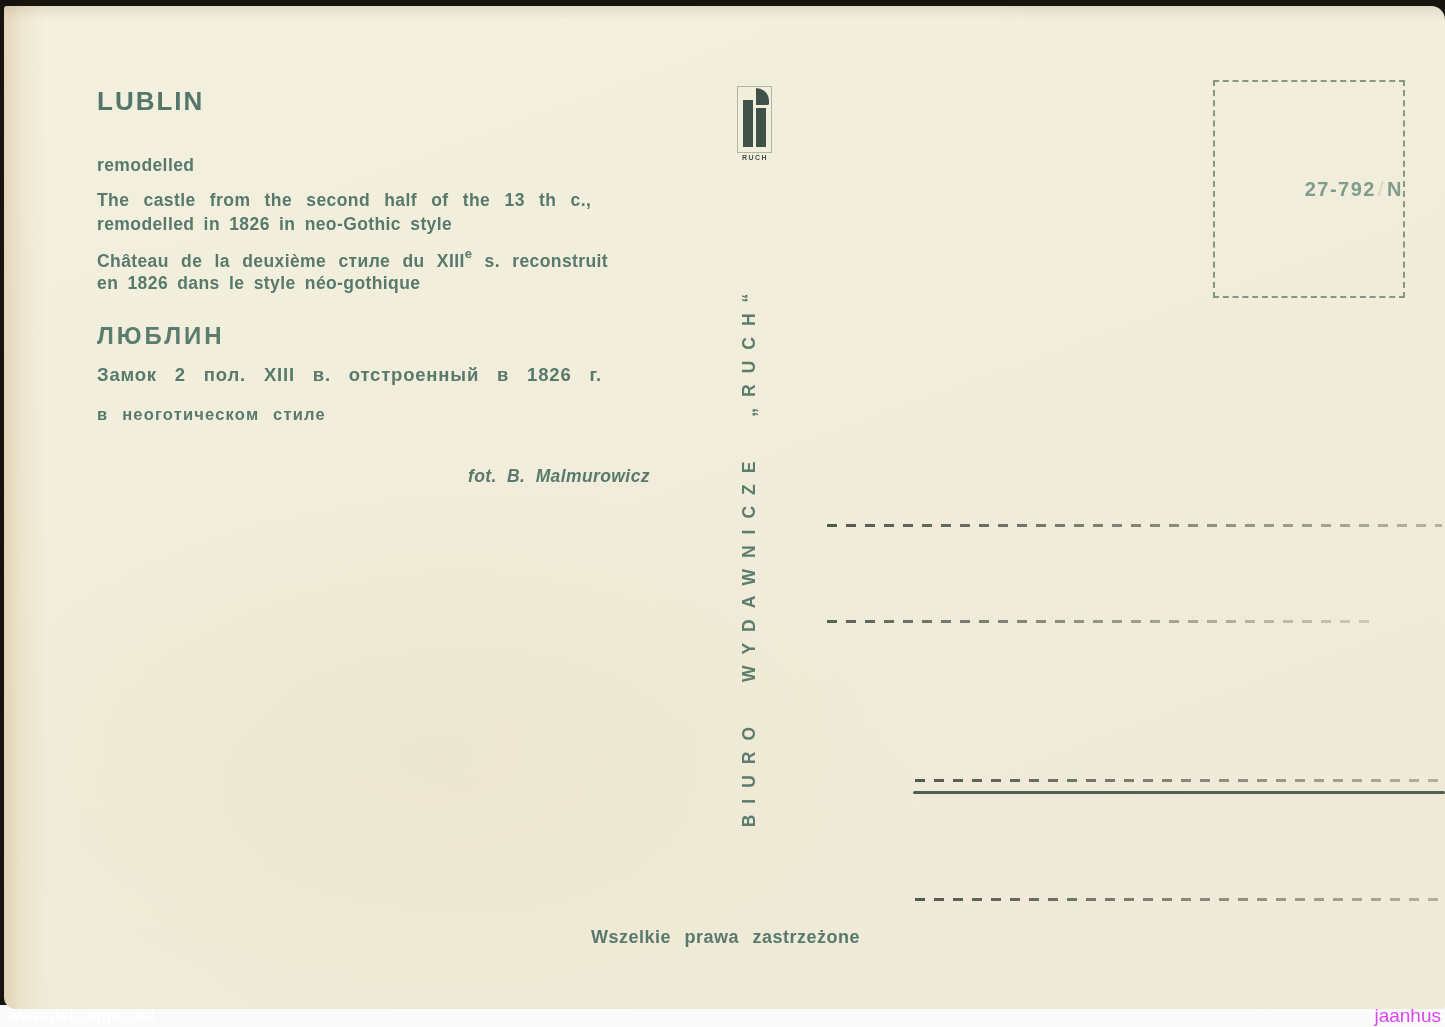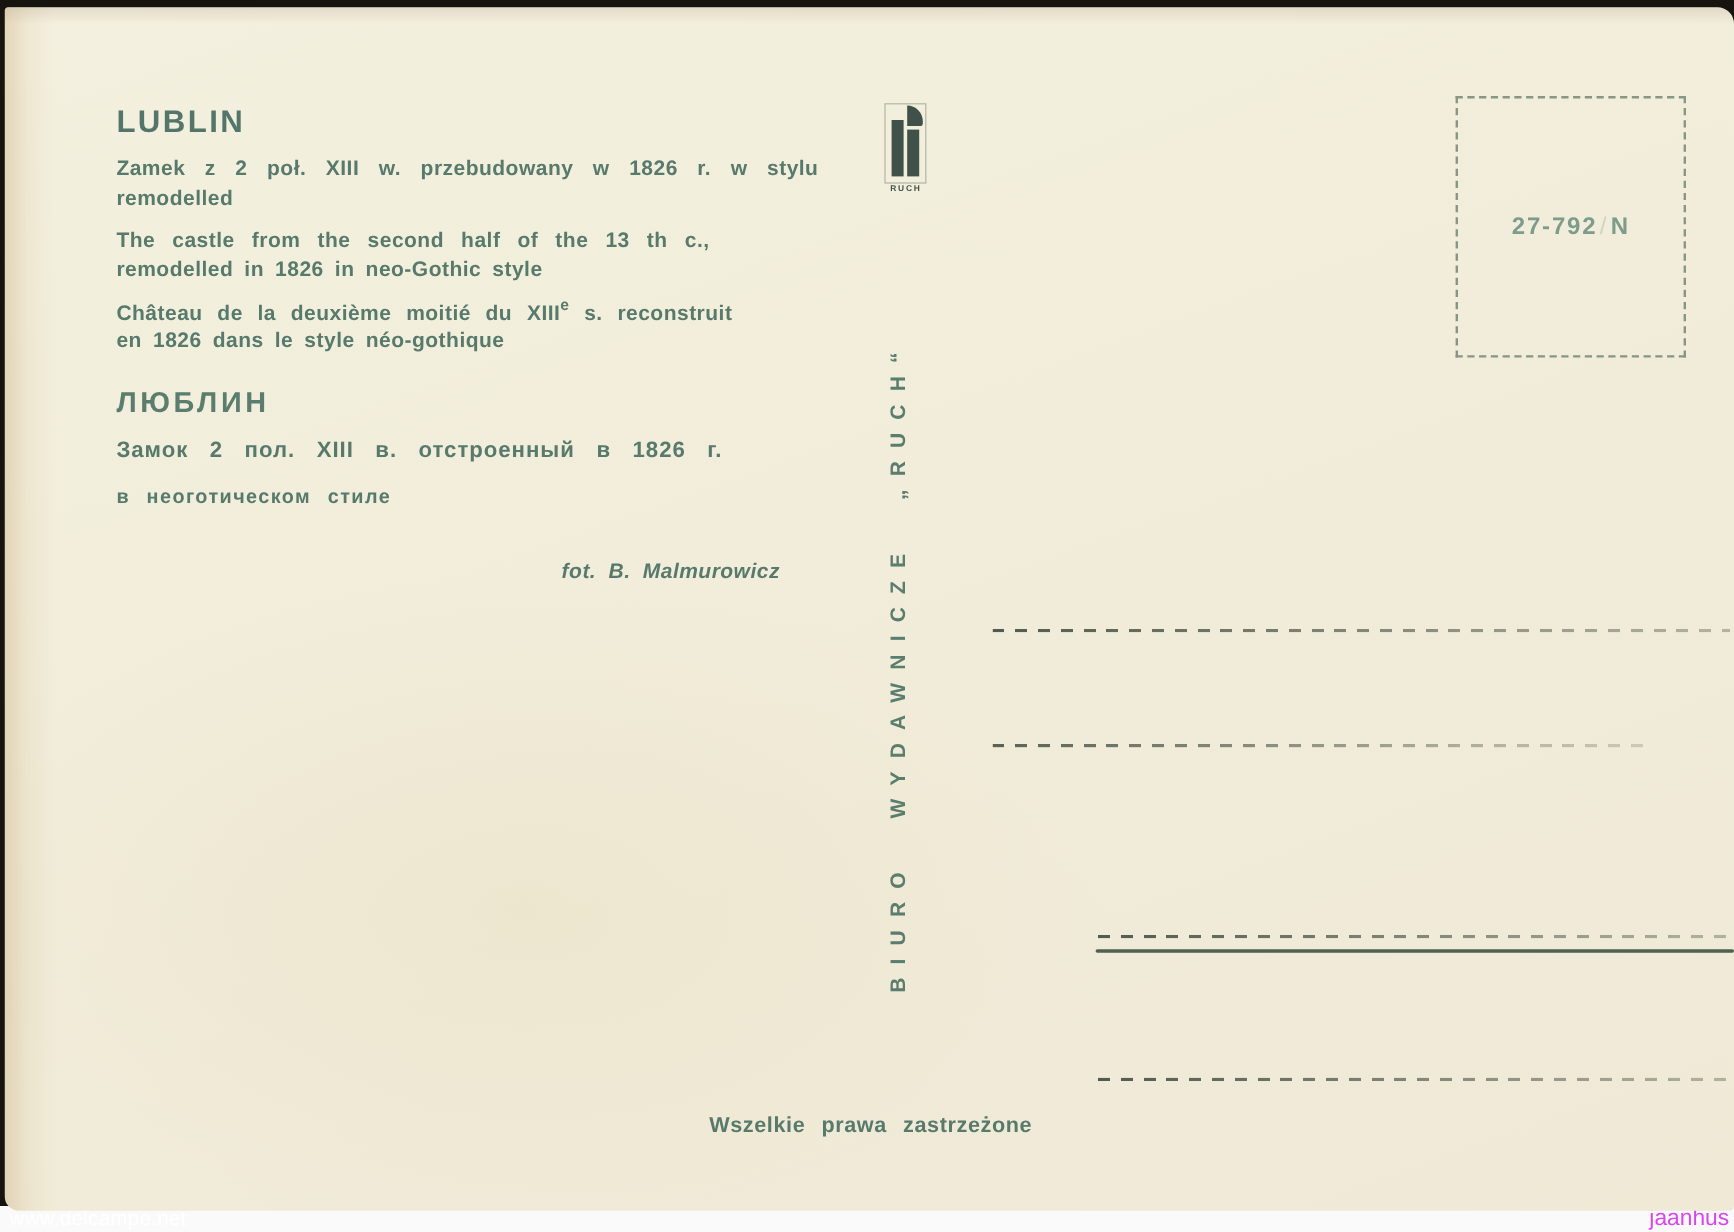--- a/index.html
+++ b/index.html
@@ -94,21 +94,21 @@
     white-space:nowrap;
     font-size:17.5px; font-weight:700;
     letter-spacing:11px; word-spacing:18px;
     color:#5a7d6e;
   }
 
   
   .stamp-box {
     position:absolute; left:1209px; top:74px; width:192px; height:218px;
     border:2px dashed rgba(100,120,106,0.75);
-    display:flex; align-items:center; justify-content:center;
+    display:flex; align-items:center; justify-content:flex-end;
   }
   .stamp-code {
     font-size:20px; font-weight:700; color:#7d9c8c; letter-spacing:1.5px;
     white-space:nowrap;
   }
   .stamp-sep { opacity:0.30; font-weight:400; padding:0 2px; }
 
   
   .dash-line {
     position:absolute; height:3px;
@@ -131,27 +131,26 @@
 </head>
 <body>
 
 <div class="scan-strip"></div>
 <div class="wm-left">www.delcampe.net</div>
 <div class="wm-right">jaanhus</div>
 
 <div class="postcard">
 
   <div class="line title-pl ink">LUBLIN</div>
-  <div class="line pl-1 ink">Zamek z 2 poł. XIII w. przebudowany w 1826 r. w stylu</div>
   <div class="line pl-2 ink">remodelled</div>
 
   <div class="line en-1 ink">The castle from the second half of the 13 th c.,</div>
   <div class="line en-2 ink">remodelled in 1826 in neo-Gothic style</div>
 
-  <div class="line fr-1 ink"><span>Château de la deuxième moitié du XIII</span><sup>e</sup><span> s. reconstruit</span></div>
+  <div class="line fr-1 ink"><span>Château de la deuxième стиле du XIII</span><sup>e</sup><span> s. reconstruit</span></div>
   <div class="line fr-2 ink">en 1826 dans le style néo-gothique</div>
 
   <div class="line title-ru ink">ЛЮБЛИН</div>
   <div class="line ru-1 ink">Замок 2 пол. XIII в. отстроенный в 1826 г.</div>
   <div class="line ru-2 ink">в неоготическом стиле</div>
 
   <div class="line credit ink">fot. B. Malmurowicz</div>
 
   <div class="ruch-logo">
     <div class="ruch-frame"></div>

